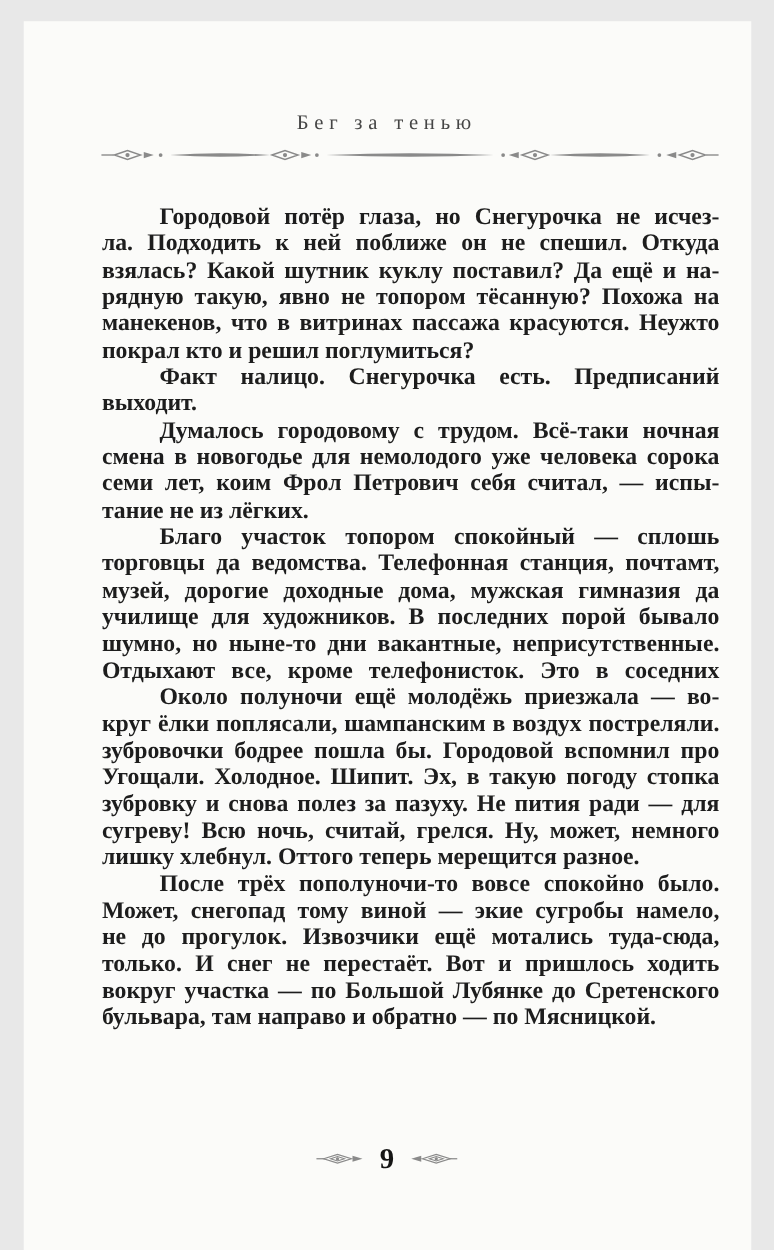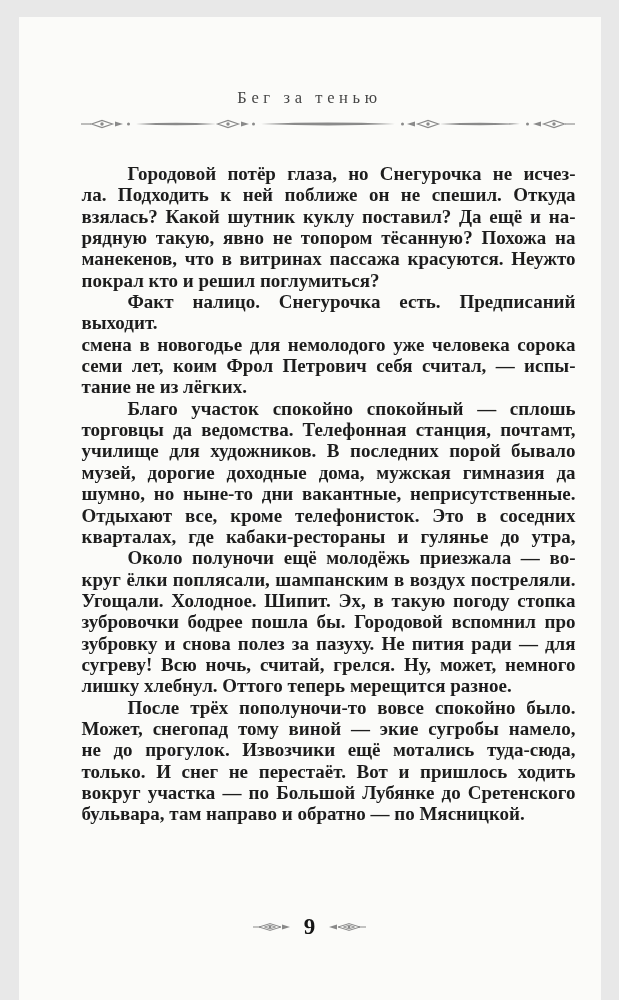--- a/index.html
+++ b/index.html
@@ -114,38 +114,38 @@
         <div class="line">взялась? Какой шутник куклу поставил? Да ещё и на-</div>
         <div class="line">рядную такую, явно не топором тёсанную? Похожа на</div>
         <div class="line">манекенов, что в витринах пассажа красуются. Неужто</div>
         <div class="line last">покрал кто и решил поглумиться?</div>
       </div>
       <div class="para">
         <div class="line first">Факт налицо. Снегурочка есть. Предписаний</div>
         <div class="line last">выходит.</div>
       </div>
       <div class="para">
+        <div class="line first">Думалось городовому с трудом. Всё-таки ночная</div>
         <div class="line">смена в новогодье для немолодого уже человека сорока</div>
         <div class="line">семи лет, коим Фрол Петрович себя считал, — испы-</div>
         <div class="line last">тание не из лёгких.</div>
       </div>
       <div class="para">
-        <div class="line first">Благо участок спокойно спокойный — сплошь</div>
+        <div class="line first">Благо участок топором спокойный — сплошь</div>
         <div class="line">торговцы да ведомства. Телефонная станция, почтамт,</div>
+        <div class="line">музей, дорогие доходные дома, мужская гимназия да</div>
         <div class="line">училище для художников. В последних порой бывало</div>
-        <div class="line">музей, дорогие доходные дома, мужская гимназия да</div>
         <div class="line">шумно, но ныне-то дни вакантные, неприсутственные.</div>
         <div class="line">Отдыхают все, кроме телефонисток. Это в соседних</div>
-        <div class="line">кварталах, где кабаки-рестораны и гулянье до утра,</div>
       </div>
       <div class="para">
         <div class="line first">Около полуночи ещё молодёжь приезжала — во-</div>
         <div class="line">круг ёлки поплясали, шампанским в воздух постреляли.</div>
+        <div class="line">зубровочки бодрее пошла бы. Городовой вспомнил про</div>
         <div class="line">Угощали. Холодное. Шипит. Эх, в такую погоду стопка</div>
-        <div class="line">зубровочки бодрее пошла бы. Городовой вспомнил про</div>
         <div class="line">зубровку и снова полез за пазуху. Не пития ради — для</div>
         <div class="line">сугреву! Всю ночь, считай, грелся. Ну, может, немного</div>
         <div class="line last">лишку хлебнул. Оттого теперь мерещится разное.</div>
       </div>
       <div class="para">
         <div class="line first">После трёх пополуночи-то вовсе спокойно было.</div>
         <div class="line">Может, снегопад тому виной — экие сугробы намело,</div>
         <div class="line">не до прогулок. Извозчики ещё мотались туда-сюда,</div>
         <div class="line">только. И снег не перестаёт. Вот и пришлось ходить</div>
         <div class="line">вокруг участка — по Большой Лубянке до Сретенского</div>

